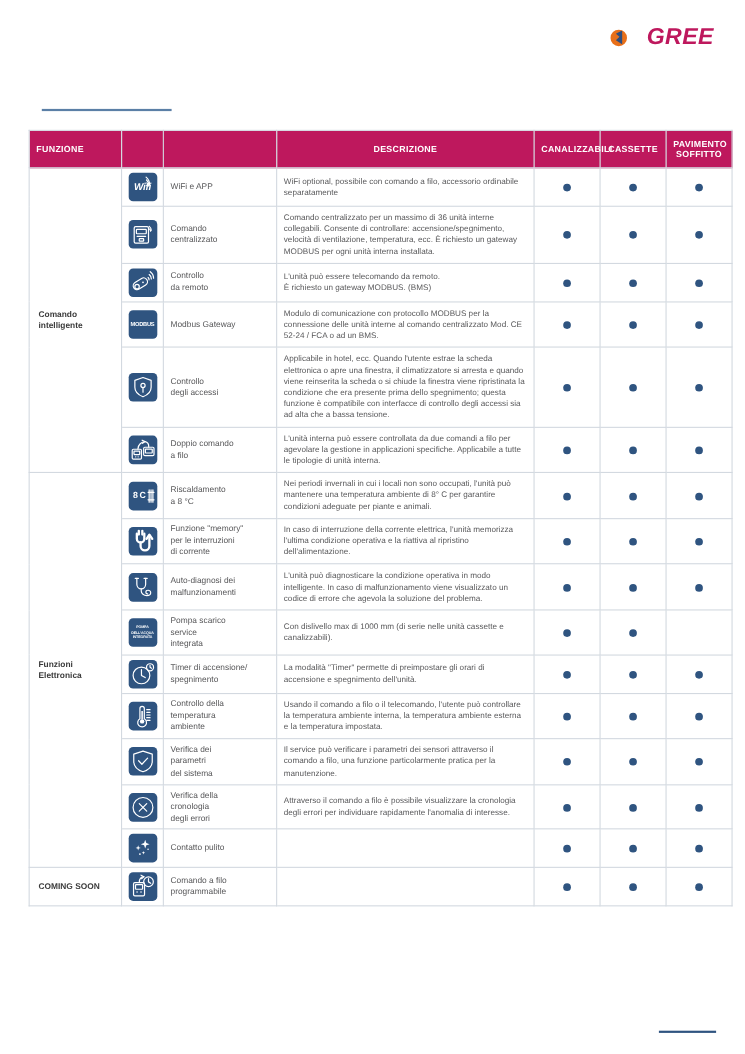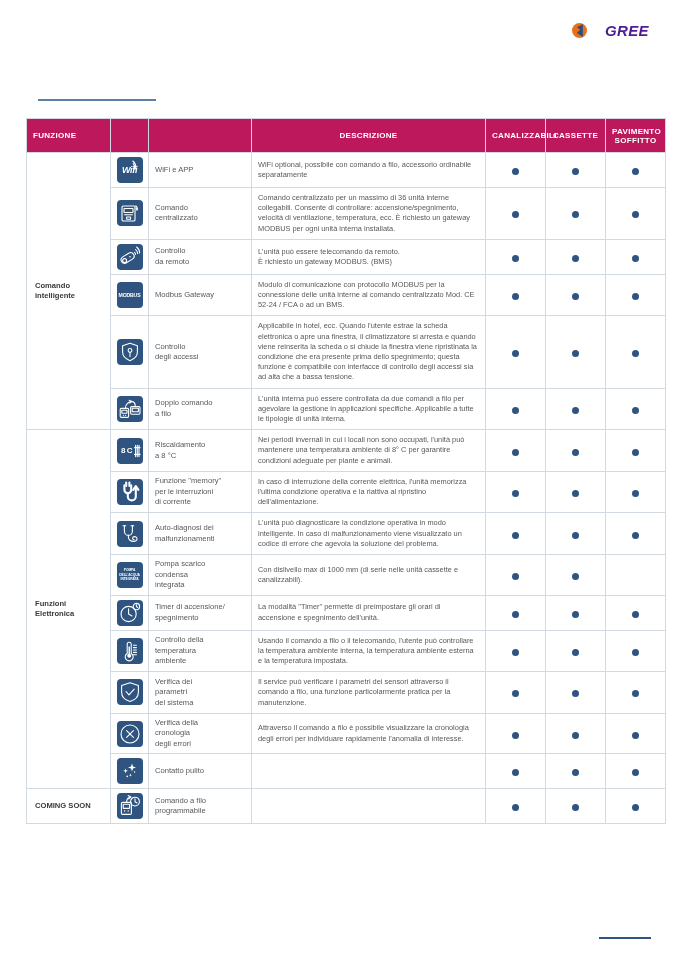--- a/index.html
+++ b/index.html
@@ -22,22 +22,22 @@
     border-radius: 50%;
     background: #E8701A;
   }
   .logo-mark .lm-wedge {
     position: absolute; left: 5px; top: 1px;
     width: 6px; height: 13px;
     background: #2F4E7E;
     clip-path: polygon(100% 0, 100% 100%, 0 70%, 55% 45%, 0 25%);
   }
   .logo-text {
-    font-size: 15px; font-weight: bold; font-style: italic;
-    color: #4c1d95; letter-spacing: 0.4px; margin-left: 15px;
+    font-size: 21px; font-weight: bold; font-style: italic;
+    color: #be185d; letter-spacing: 0.4px; margin-left: 15px;
   }
 
   
   .title-wrap { position: absolute; left: 35px; top: 41px; }
   .title {
     font-size: 38px; line-height: 44px; color: #2B5377;
     letter-spacing: -0.5px; white-space: nowrap;
   }
   .title .t-bold { font-weight: bold; }
   .title .t-light { font-weight: 300; letter-spacing: 1px; }
@@ -343,21 +343,21 @@
           <td class="c-dot"><span class="dot"></span></td>
         </tr>
         <tr>
           <td class="c-icon"><span class="ic ic-pompa"><svg viewBox="0 0 26 26"></svg><span class="ic-txt">
                 <span>POMPA</span>
                 <span>DELL'ACQUA</span>
                 <span>INTEGRATA</span>
               </span></span></td>
           <td class="c-name">
             <div>Pompa scarico</div>
-            <div>condensa</div>
+            <div>service</div>
             <div>integrata</div>
           </td>
           <td class="c-desc">
             <div>Con dislivello max di 1000 mm (di serie nelle unità cassette e canalizzabili).</div>
           </td>
           <td class="c-dot"><span class="dot"></span></td>
           <td class="c-dot"><span class="dot"></span></td>
           <td class="c-dot"><span class="dot off"></span></td>
         </tr>
         <tr>

